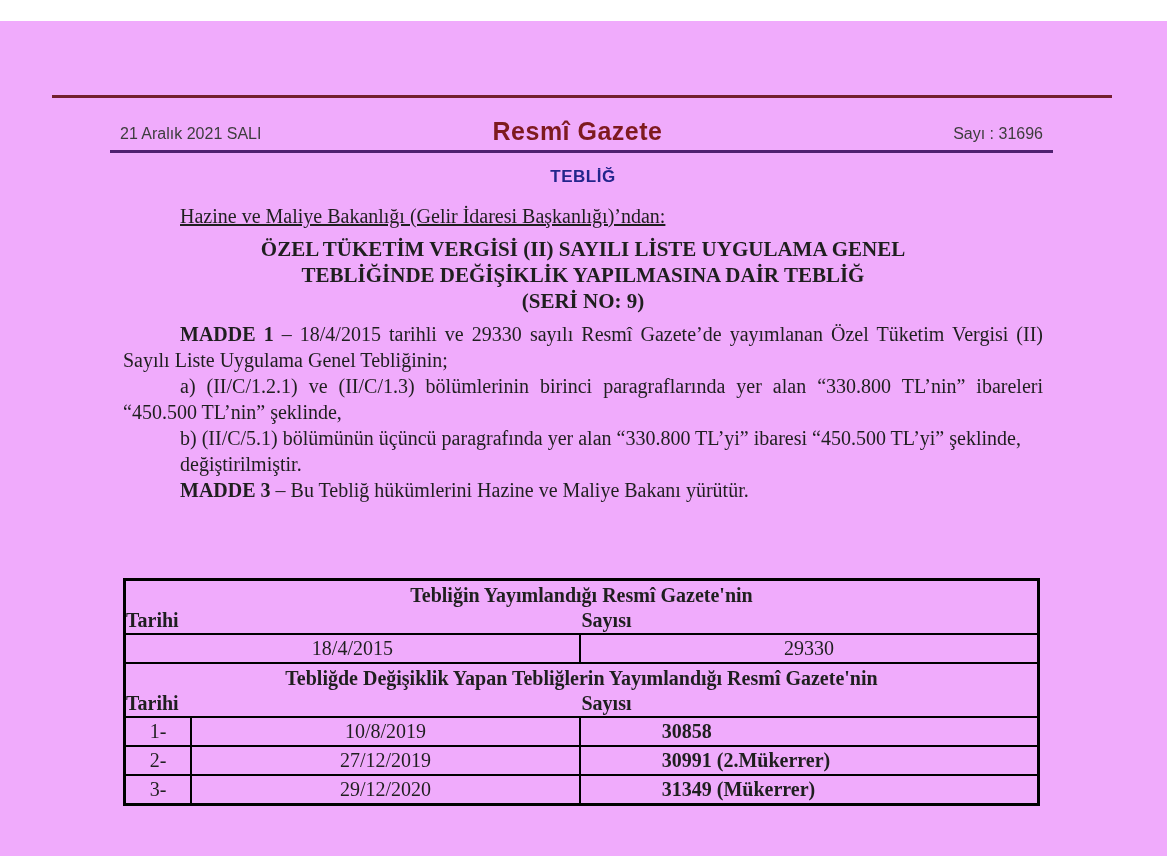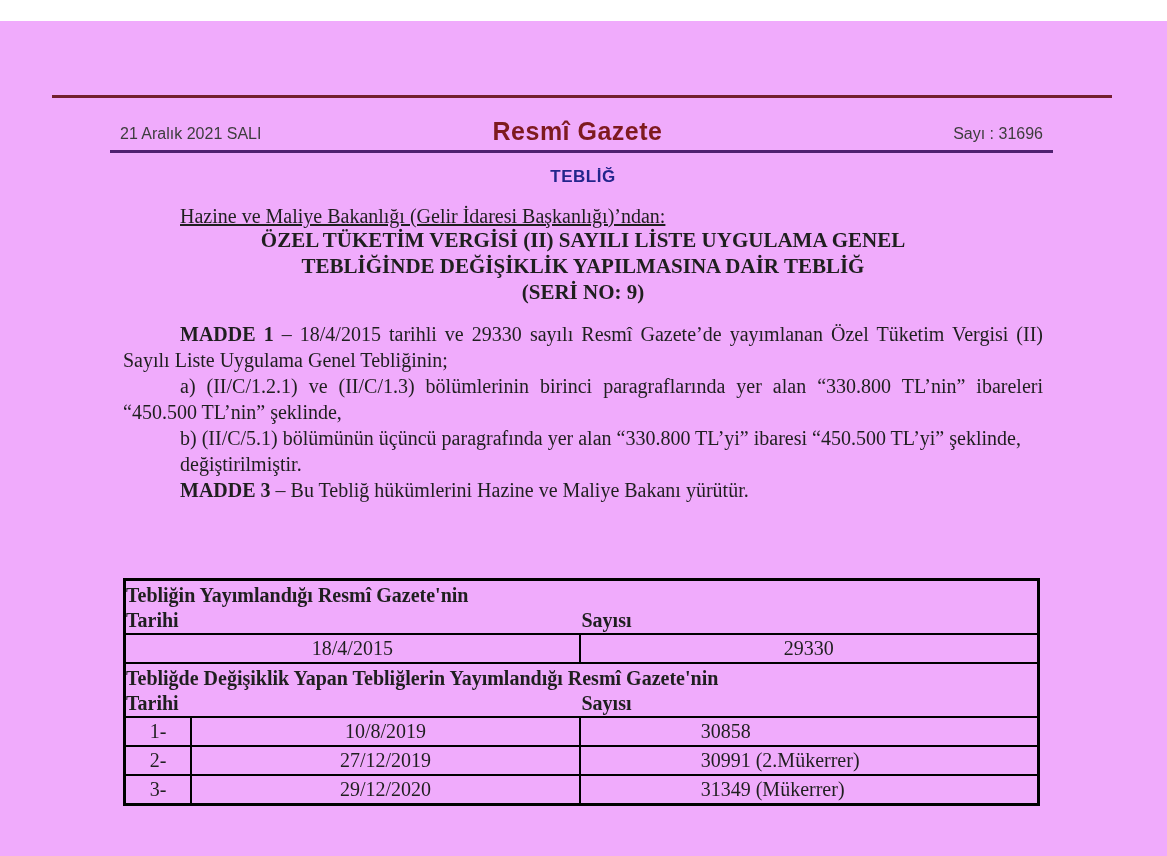--- a/index.html
+++ b/index.html
@@ -74,21 +74,21 @@
   }
   .issuer {
     position: absolute;
     left: 180px; top: 184px;
     font-size: 20px;
     text-decoration: underline;
     white-space: nowrap;
   }
   .doc-title {
     position: absolute;
-    left: 123px; top: 206px;
+    left: 123px; top: 215px;
     width: 920px;
     text-align: center;
     font-size: 21px;
     font-weight: bold;
     line-height: 26px;
   }
   
   .article-body {
     position: absolute;
     left: 123px; top: 300px;
@@ -116,41 +116,42 @@
   .gz-table td {
     border: 2px solid #000000;
     padding: 0;
     vertical-align: middle;
   }
   .gz-table .sec-head {
     font-weight: bold;
     height: 52px;
   }
   .sec-title {
-    text-align: left;
+    text-align: center;
     line-height: 26px;
     padding-top: 1px;
   }
   .sub-cols {
     display: flex;
     width: 100%;
     line-height: 25px;
   }
   .sub-cols div {
     width: 50%;
     text-align: left;
   }
   .gz-table .data-row td {
     height: 27px;
     line-height: 27px;
   }
   .gz-table .ctr { text-align: center; }
   .gz-table .num {
     text-align: left;
-    padding-left: 120px;
+    padding-left: 81px;
+    font-weight: bold;
   }
 </style>
 </head>
 <body>
 
 <div class="page">
 
   <div class="top-rule"></div>
 
   <div class="masthead">

